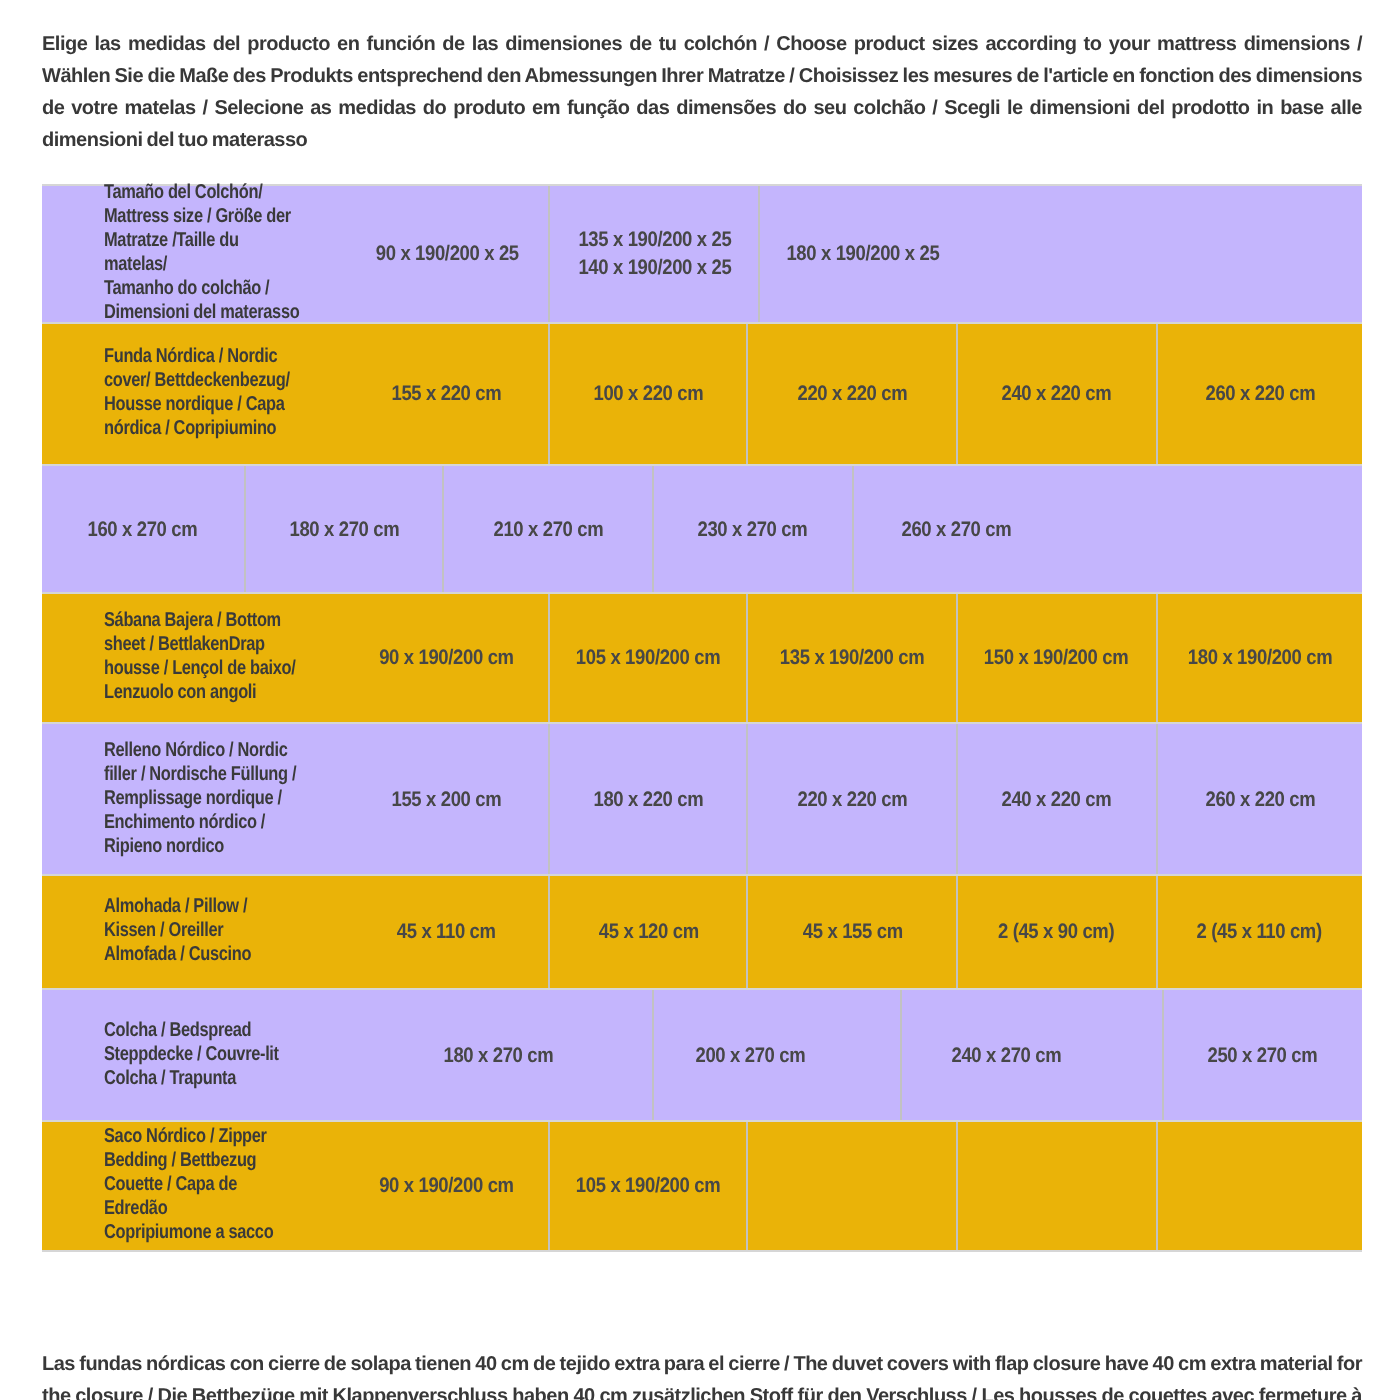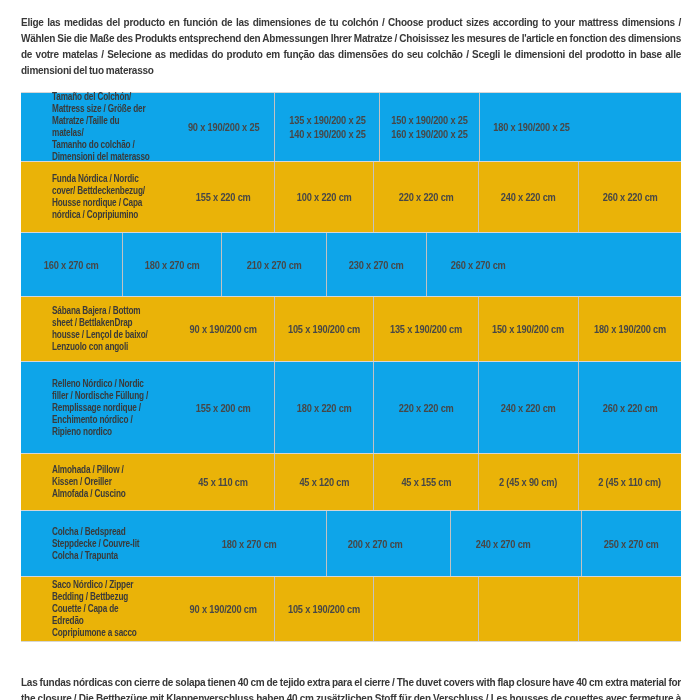--- a/index.html
+++ b/index.html
@@ -30,21 +30,21 @@
     top: 92px;
     width: 660px;
     border-top: 1px solid #d6d6d6;
   }
   .t-row {
     display: flex;
     width: 660px;
     border-bottom: 1px solid #d6d6d6;
     background: #eab308;
   }
-  .t-row.alt { background: #0ea5e9; }
+  .t-row.alt { background: #c4b5fd; }
   .cell {
     display: flex;
     align-items: center;
     overflow: visible;
   }
   .label-cell {
     width: 152px;
     padding-left: 31px;
     justify-content: flex-start;
   }
@@ -77,21 +77,21 @@
     line-height: 14px;
     color: #474747;
     letter-spacing: -0.2px;
     transform: scaleX(0.88);
     transform-origin: 50% 50%;
   }
   .r1 { height: 69px; }
   .r2 { height: 71px; }
   .r3 { height: 64px; }
   .r4 { height: 65px; }
-  .r5 { height: 92px; }
+  .r5 { height: 76px; }
   .r6 { height: 57px; }
   .r7 { height: 66px; justify-content: space-between; }
   .r8 { height: 65px; }
 </style>
 </head>
 <body>
 
 <div class="para" id="header-para">Elige las medidas del producto en función de las dimensiones de tu colchón / Choose product sizes according to your mattress dimensions / Wählen Sie die Maße des Produkts entsprechend den Abmessungen Ihrer Matratze / Choisissez les mesures de l'article en fonction des dimensions de votre matelas / Selecione as medidas do produto em função das dimensões do seu colchão / Scegli le dimensioni del prodotto in base alle dimensioni del tuo materasso</div>
 
 <div class="size-table">
@@ -104,24 +104,20 @@
 Tamanho do colchão /
 Dimensioni del materasso</span>
       </div>
     <div class="cell value-cell c1">
         <span class="value-text">90 x 190/200 x 25</span>
       </div>
     <div class="cell value-cell c3">
         <span class="value-text">135 x 190/200 x 25
 140 x 190/200 x 25</span>
       </div>
-    <div class="cell value-cell c4">
-        <span class="value-text">150 x 190/200 x 25
-160 x 190/200 x 25</span>
-      </div>
     <div class="cell value-cell c5">
         <span class="value-text">180 x 190/200 x 25</span>
       </div>
   </div>
 
   <div class="t-row r2">
     <div class="cell label-cell">
         <span class="label-text">Funda Nórdica /  Nordic
 cover/ Bettdeckenbezug/
 Housse nordique  / Capa

